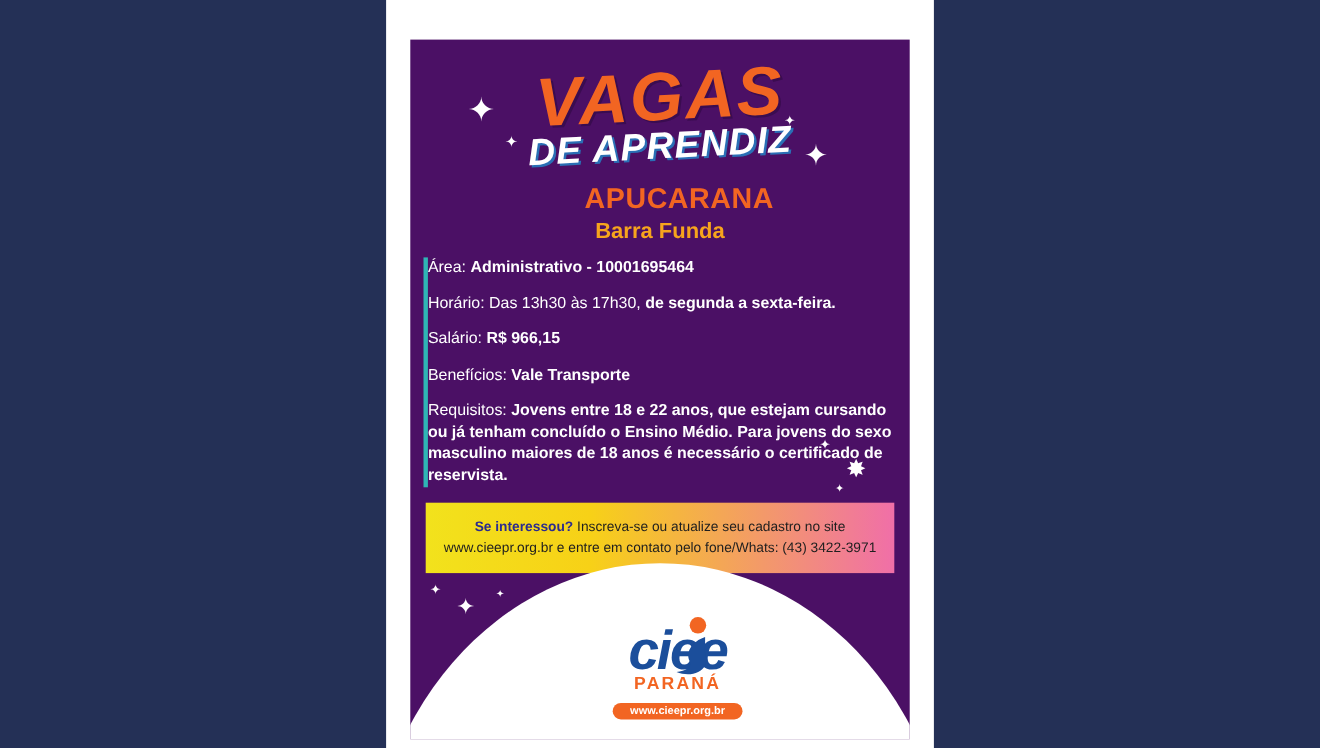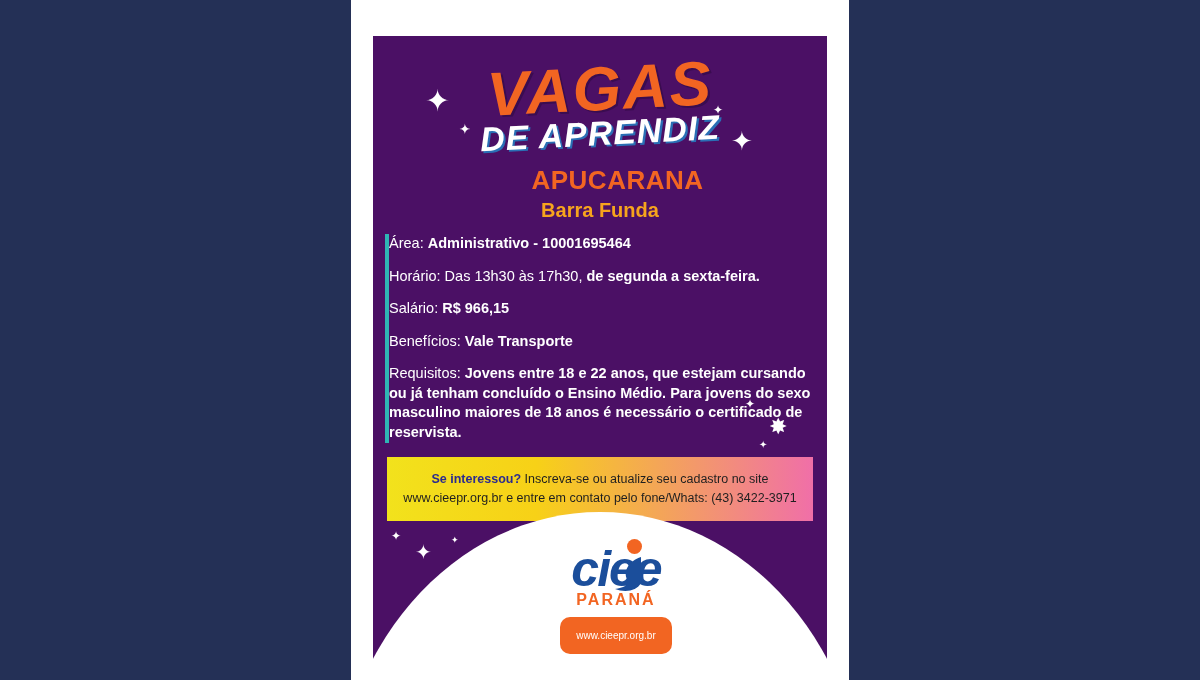--- a/index.html
+++ b/index.html
@@ -177,22 +177,23 @@
     font-weight: bold;
     color: #f26522;
     letter-spacing: 2px;
   }
   .site-pill {
     margin-top: 8px;
     display: inline-block;
     background: #f26522;
     color: #ffffff;
     font-size: 10px;
-    padding: 13px 16px;
+    padding: 2px 16px;
     border-radius: 10px;
+    font-weight: bold;
   }
 </style>
 </head>
 <body>
 
 <div class="stage">
 
   <div class="white-page"></div>
 
   <div class="poster">

